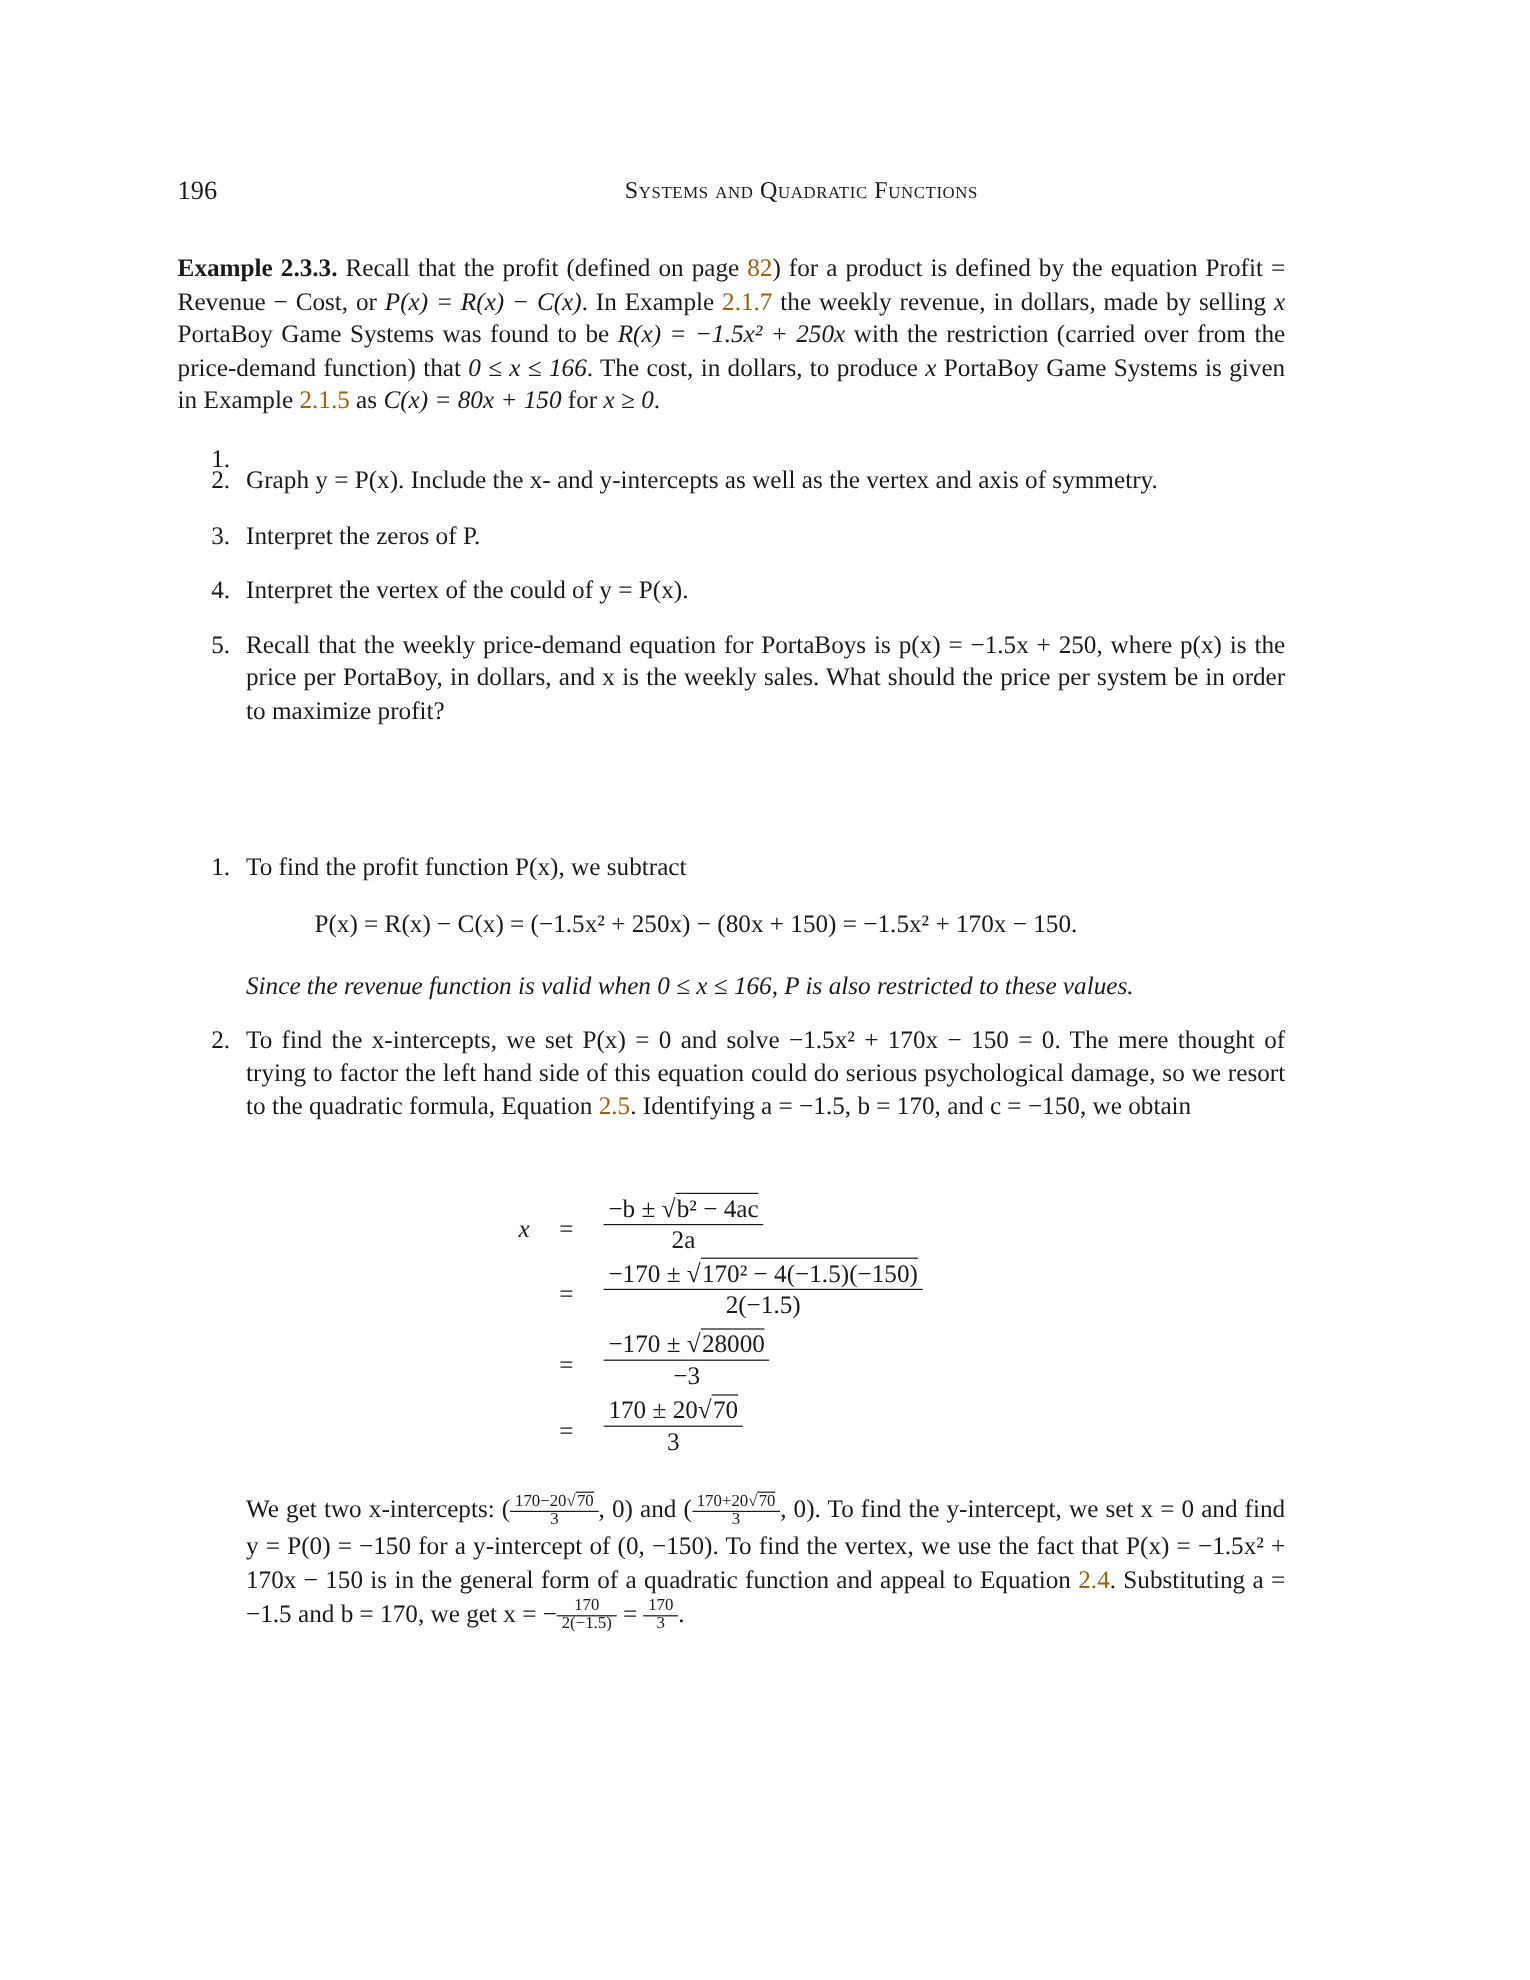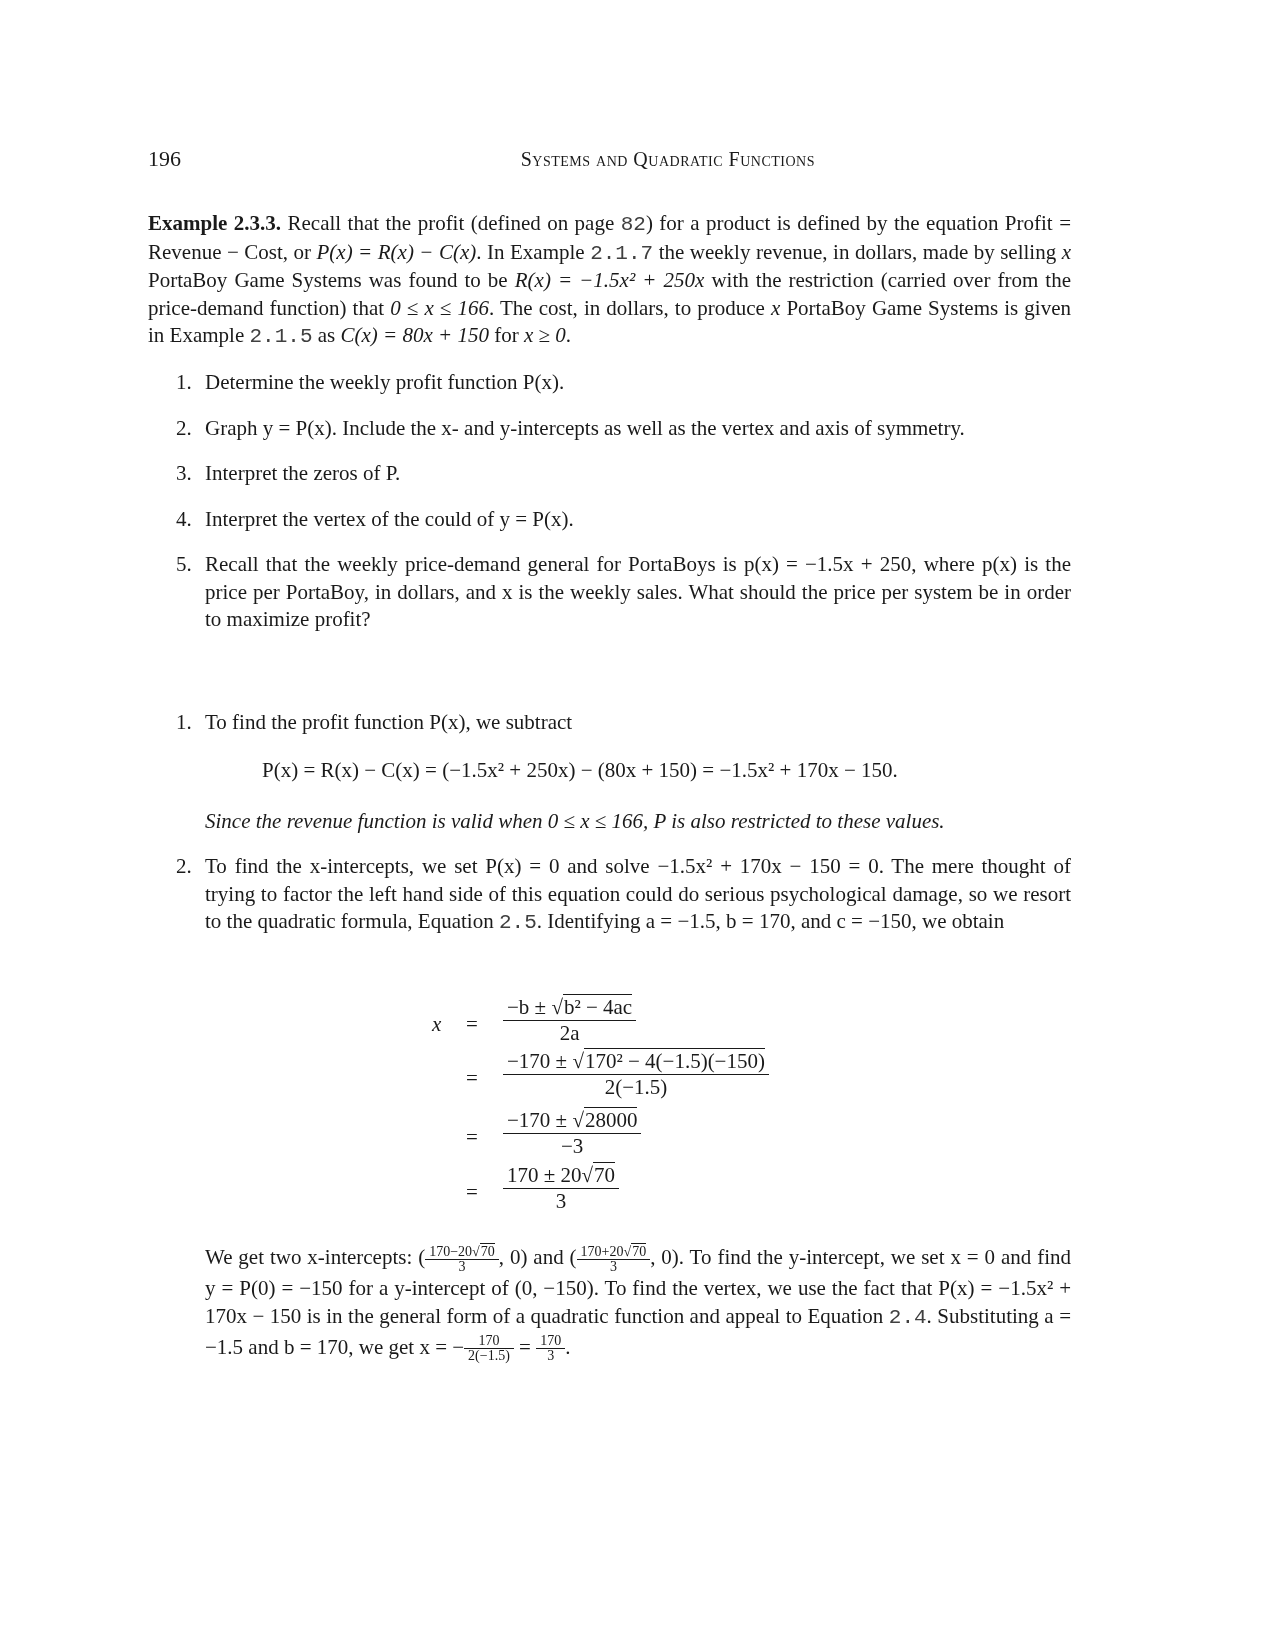--- a/index.html
+++ b/index.html
@@ -2,21 +2,21 @@
 <html><head>
 <meta charset="utf-8">
 <style>
   html, body { margin:0; padding:0; background:#ffffff; }
   body { width:1275px; height:1650px; position:relative; overflow:hidden;
          font-family:"Liberation Serif","DejaVu Serif",serif; color:#1a1a1a; }
   .page { position:absolute; left:0; top:0; width:1019px; height:1650px; }
   .hdr-num { position:absolute; left:148px; top:146px; font-size:22px; }
   .hdr-title { position:absolute; right:204px; top:148px; font-size:20px; font-variant:small-caps; letter-spacing:0.5px; }
   .body { position:absolute; left:148px; width:923px; font-size:21px; line-height:27.5px; text-align:justify; }
-  .link { color:#404040;font-family:Liberation Mono, monospace; }
+  .link { color:#a16207; }
   i.m { font-style:italic; }
   .b { font-weight:bold; }
   ol.q { position:absolute; left:168px; width:903px; margin:0; padding:0; list-style:none; font-size:21px; line-height:27.5px; }
   ol.q li { position:relative; padding-left:37px; text-align:justify; }
   ol.q li .n { position:absolute; left:8px; top:0; }
   .disp { position:absolute; font-size:21px; white-space:nowrap; }
   .frac { display:inline-block; vertical-align:middle; text-align:center; }
   .frac .nu { display:block; border-bottom:1.4px solid #1a1a1a; padding:0 4px; }
   .frac .de { display:block; padding:0 4px; }
   .sq { border-top:1.4px solid #1a1a1a; padding-left:1px; }
@@ -29,25 +29,25 @@
 <div class="page">
 
   <div class="hdr-num">196</div>
   <div class="hdr-title">Systems and Quadratic Functions</div>
 
   <div class="body" style="top:210px;">
     <span class="b">Example 2.3.3.</span><span> Recall that the profit (defined on page </span><span class="link">82</span><span>) for a product is defined by the equation Profit = Revenue − Cost, or </span><i class="m">P(x) = R(x) − C(x)</i><span>. In Example </span><span class="link">2.1.7</span><span> the weekly revenue, in dollars, made by selling </span><i class="m">x</i><span> PortaBoy Game Systems was found to be </span><i class="m">R(x) = −1.5x² + 250x</i><span> with the restriction (carried over from the price-demand function) that </span><i class="m">0 ≤ x ≤ 166</i><span>. The cost, in dollars, to produce </span><i class="m">x</i><span> PortaBoy Game Systems is given in Example </span><span class="link">2.1.5</span><span> as </span><i class="m">C(x) = 80x + 150</i><span> for </span><i class="m">x ≥ 0</i><span>.</span>
   </div>
 
   <ol class="q" style="top:369px;">
-    <li style="margin-bottom:18px;"><span class="n">1.</span><span>Determine the weekly profit function P(x).</span></li>
+    <li style="margin-bottom:18px;"><span class="n">1.</span></li>
     <li style="margin-bottom:18px;"><span class="n">2.</span><span>Graph y = P(x). Include the x- and y-intercepts as well as the vertex and axis of symmetry.</span></li>
     <li style="margin-bottom:18px;"><span class="n">3.</span><span>Interpret the zeros of P.</span></li>
     <li style="margin-bottom:18px;"><span class="n">4.</span><span>Interpret the vertex of the could of y = P(x).</span></li>
-    <li><span class="n">5.</span><span>Recall that the weekly price-demand general for PortaBoys is p(x) = −1.5x + 250, where p(x) is the price per PortaBoy, in dollars, and x is the weekly sales. What should the price per system be in order to maximize profit?</span></li>
+    <li><span class="n">5.</span><span>Recall that the weekly price-demand equation for PortaBoys is p(x) = −1.5x + 250, where p(x) is the price per PortaBoy, in dollars, and x is the weekly sales. What should the price per system be in order to maximize profit?</span></li>
   </ol>
 
 
   <ol class="q" style="top:709px;">
     <li><span class="n">1.</span><span>To find the profit function P(x), we subtract</span></li>
   </ol>
   <div class="disp" style="left:262px; top:758px;">P(x) = R(x) − C(x) = (−1.5x² + 250x) − (80x + 150) = −1.5x² + 170x − 150.</div>
   <div class="body" style="left:205px; width:866px; top:808px;font-style:italic;">Since the revenue function is valid when 0 ≤ x ≤ 166, P is also restricted to these values.</div>
 
   <ol class="q" style="top:853px;">

